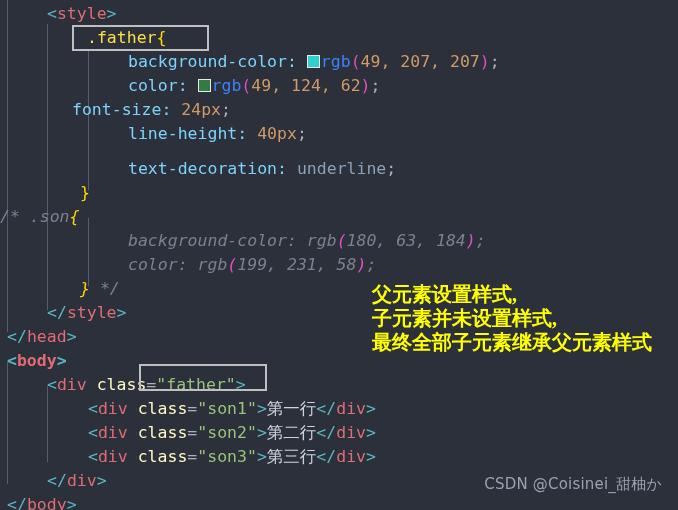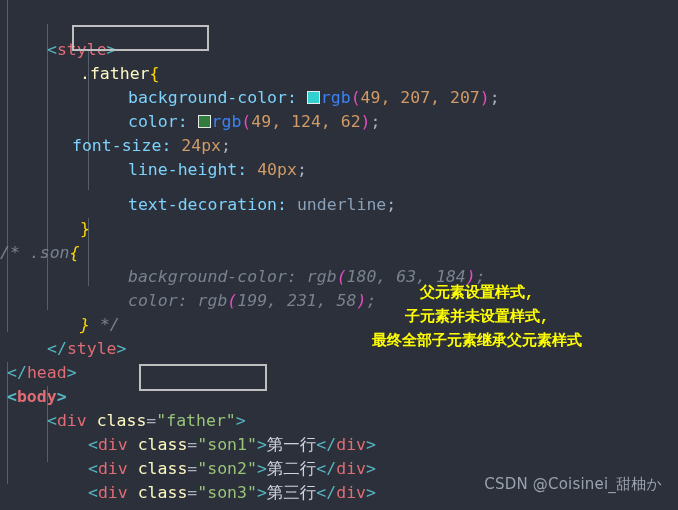--- a/index.html
+++ b/index.html
@@ -41,21 +41,21 @@
     white-space: pre;
     padding-left: 0;
   }
 
   
   .tag-brace   { color: #56b6c2; }   
   .tag-name    { color: #e06c75; }   
   .attr        { color: #fef9c3; }   
   .eq          { color: #abb2bf; }
   .str         { color: #98c379; }   
-  .sel         { color: #fef9c3; }   
+  .sel         { color: #fde047; margin-left: 7px; }   
   .brace-yel   { color: #ffd700; }
   .prop        { color: #7dd3fc; }   
   .punc        { color: #abb2bf; }
   .fn          { color: #3b82f6; }   
   .paren       { color: #e24ec0; }   
   .num         { color: #d19a66; }   
   .val         { color: #8ba0b6; }   
   .txt-cn      { color: #cfd3dc; }   
   .comment     { color: #7a828e; font-style: italic; }
   .comment-paren { color: #e24ec0; font-style: italic; }
@@ -78,26 +78,25 @@
     box-sizing: border-box;
     pointer-events: none;
   }
 
   
   .annotation {
     position: absolute;
     left: 372px;
     top: 282px;
     color: #ffff00;
-    font-family: Liberation Mono, monospace;
-    font-size: 15px;
+    font-family: Liberation Serif, serif;
+    font-size: 20px;
     line-height: 24px;
     font-weight: 600;
     white-space: pre;
-    text-align: center;
   }
 
   
   .watermark {
     position: absolute;
     right: 16px;
     bottom: 14px;
     color: #9aa2ae;
     font-family: "DejaVu Sans", "Liberation Sans", sans-serif;
     font-size: 15px;
@@ -111,21 +110,21 @@
 
   <div class="guide" style="left:7px;  top:0px;   height:332px;"></div>
   <div class="guide" style="left:7px;  top:362px; height:122px;"></div>
   <div class="guide" style="left:47px; top:24px;  height:286px;"></div>
   <div class="guide" style="left:47px; top:386px; height:76px;"></div>
   <div class="guide" style="left:88px; top:50px;  height:140px;"></div>
   <div class="guide" style="left:88px; top:218px; height:68px;"></div>
 
   <div class="code">
 
-    <div class="line" style="padding-left:47px;margin-top:36px;"><span class="tag-brace">&lt;</span><span class="tag-name">style</span><span class="tag-brace">&gt;</span></div>
+    <div class="line" style="padding-left:47px;"><span class="tag-brace">&lt;</span><span class="tag-name">style</span><span class="tag-brace">&gt;</span></div>
 
     <div class="line" style="padding-left:80px;"><span class="sel">.father</span><span class="brace-yel">{</span></div>
 
     <div class="line" style="padding-left:128px;"><span class="prop">background-color:</span><span class="punc"> </span><span class="swatch" style="background:#31cfcf"></span><span class="fn">rgb</span><span class="paren">(</span><span class="num">49, 207, 207</span><span class="paren">)</span><span class="punc">;</span></div>
 
     <div class="line" style="padding-left:128px;"><span class="prop">color:</span><span class="punc"> </span><span class="swatch" style="background:#317c3e"></span><span class="fn">rgb</span><span class="paren">(</span><span class="num">49, 124, 62</span><span class="paren">)</span><span class="punc">;</span></div>
 
     <div class="line" style="padding-left:72px;"><span class="prop">font-size:</span><span class="punc"> </span><span class="num">24px</span><span class="punc">;</span></div>
 
     <div class="line" style="padding-left:128px;"><span class="prop">line-height:</span><span class="punc"> </span><span class="num">40px</span><span class="punc">;</span></div>

